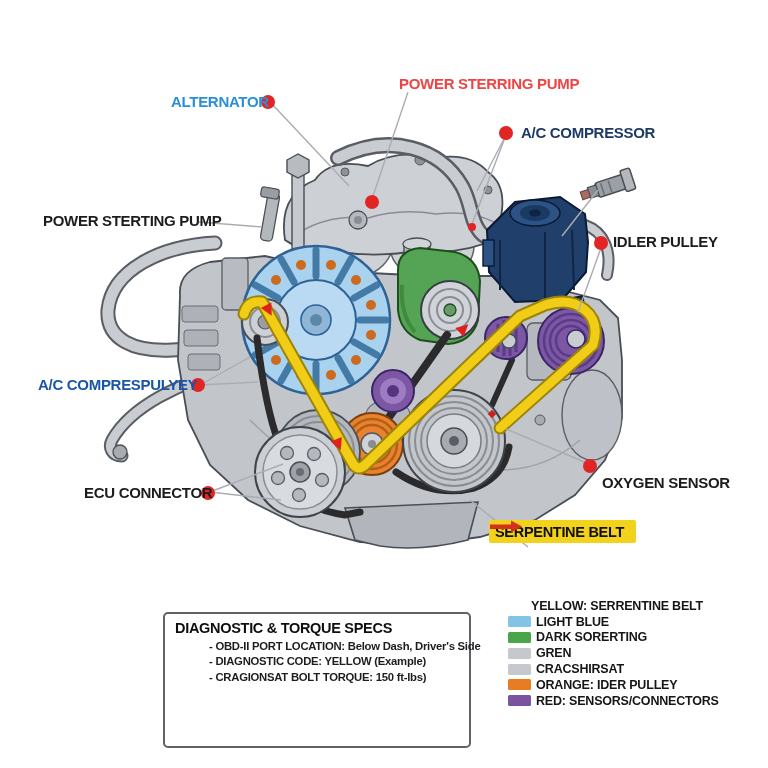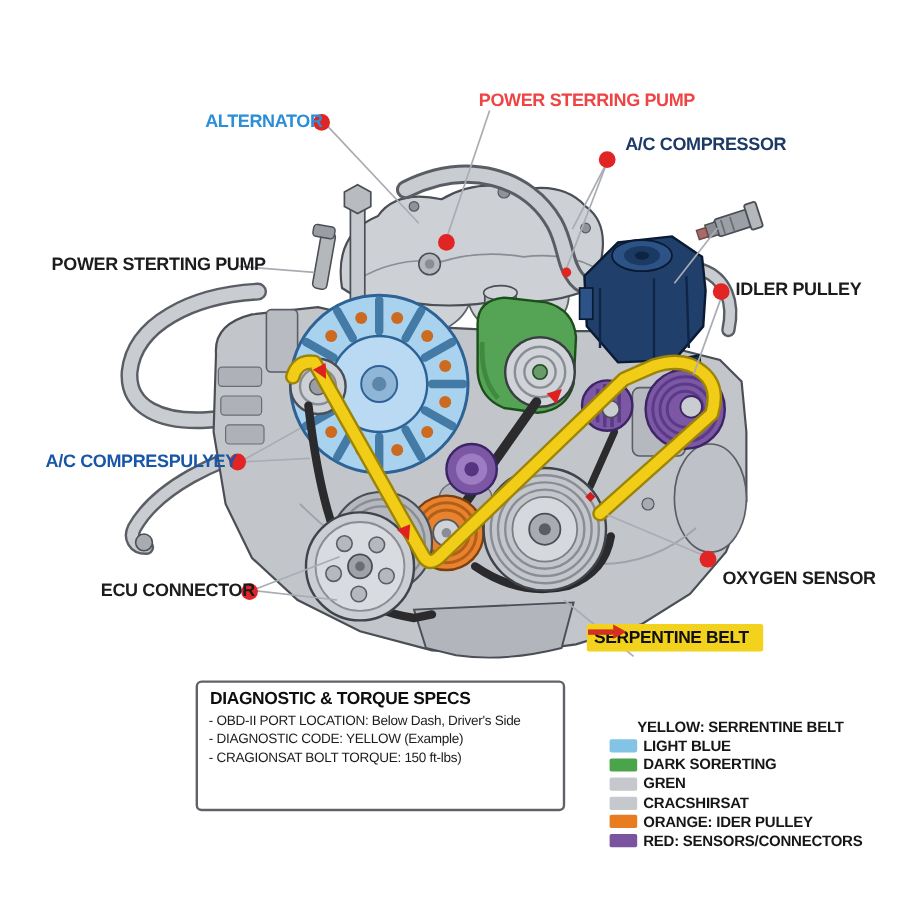--- a/index.html
+++ b/index.html
@@ -8,24 +8,24 @@
   svg{position:absolute;left:0;top:0;}
   .lbl{position:absolute;font-weight:700;font-size:15px;letter-spacing:-0.3px;
        color:#1c1c1e;white-space:nowrap;line-height:18px;}
   .c-lightblue{color:#2b8fd8;}
   .c-green{color:#ef4444;}
   .c-navy{color:#1d3a66;}
   .c-blue{color:#1856a8;}
   .badge{position:absolute;left:489px;top:520px;height:23px;background:#f2d21c;
          display:flex;align-items:center;gap:7px;padding:0 12px 0 6px;border-radius:2px;}
   .badge span{font-weight:700;font-size:14.5px;letter-spacing:-0.3px;color:#101010;white-space:nowrap;}
-  .specbox{position:absolute;left:163px;top:567px;width:308px;height:109px;box-sizing:border-box;
+  .specbox{position:absolute;left:163px;top:612px;width:308px;height:136px;box-sizing:border-box;
            border:2px solid #5f6368;border-radius:5px;background:#ffffff;padding:6px 9px 4px 9px;}
   .spec-title{font-weight:700;font-size:14.5px;letter-spacing:-0.3px;color:#0e0e0e;margin:0 0 3px 1px;}
-  .spec-line{font-weight:400;font-size:11.3px;line-height:15.3px;letter-spacing:-0.25px;color:#1d1d1f;white-space:nowrap;}
+  .spec-line{font-weight:700;font-size:11.3px;line-height:15.3px;letter-spacing:-0.25px;color:#1d1d1f;white-space:nowrap;margin-left:35px;}
   .spec-line.cel{display:flex;align-items:center;gap:5px;}
   .legend{position:absolute;left:508px;top:598px;}
   .legend-row{display:flex;align-items:center;height:15.8px;}
   .legend-row.pad{padding-left:23px;}
   .swatch{display:inline-block;width:23px;height:11px;margin-right:5px;border-radius:1.5px;}
   .legend-label{font-weight:700;font-size:12.5px;letter-spacing:-0.2px;color:#161616;white-space:nowrap;}
 </style>
 </head>
 <body>
 
@@ -252,21 +252,21 @@
       <circle cx="472" cy="227" r="4"></circle>
       <circle cx="601" cy="243" r="7"></circle>
       <circle cx="198" cy="385" r="7"></circle>
       <circle cx="590" cy="466" r="7"></circle>
       <circle cx="208" cy="493" r="7"></circle>
     </g>
   </svg>
 
   <div class="lbl c-lightblue" style="left:171px;top:93px;">ALTERNATOR</div>
   <div class="lbl c-green" style="left:399px;top:75px;">POWER STERRING PUMP</div>
-  <div class="lbl c-navy" style="left:521px;top:112px;">A/C COMPRESSOR</div>
+  <div class="lbl c-navy" style="left:521px;top:124px;">A/C COMPRESSOR</div>
   <div class="lbl" style="left:43px;top:212px;">POWER STERTING PUMP</div>
   <div class="lbl" style="left:613px;top:233px;">IDLER PULLEY</div>
   <div class="lbl c-blue" style="left:38px;top:376px;">A/C COMPRESPULYEY</div>
   <div class="lbl" style="left:602px;top:474px;">OXYGEN SENSOR</div>
   <div class="lbl" style="left:84px;top:484px;">ECU CONNECTOR</div>
 
   <div class="badge">
     <svg width="34" height="13" viewBox="0 0 34 13">
       <rect x="1" y="4.5" width="21" height="4.5" fill="#d3301e"></rect>
       <polygon points="22,0.5 33,6.5 22,12.5" fill="#d3301e"></polygon>

